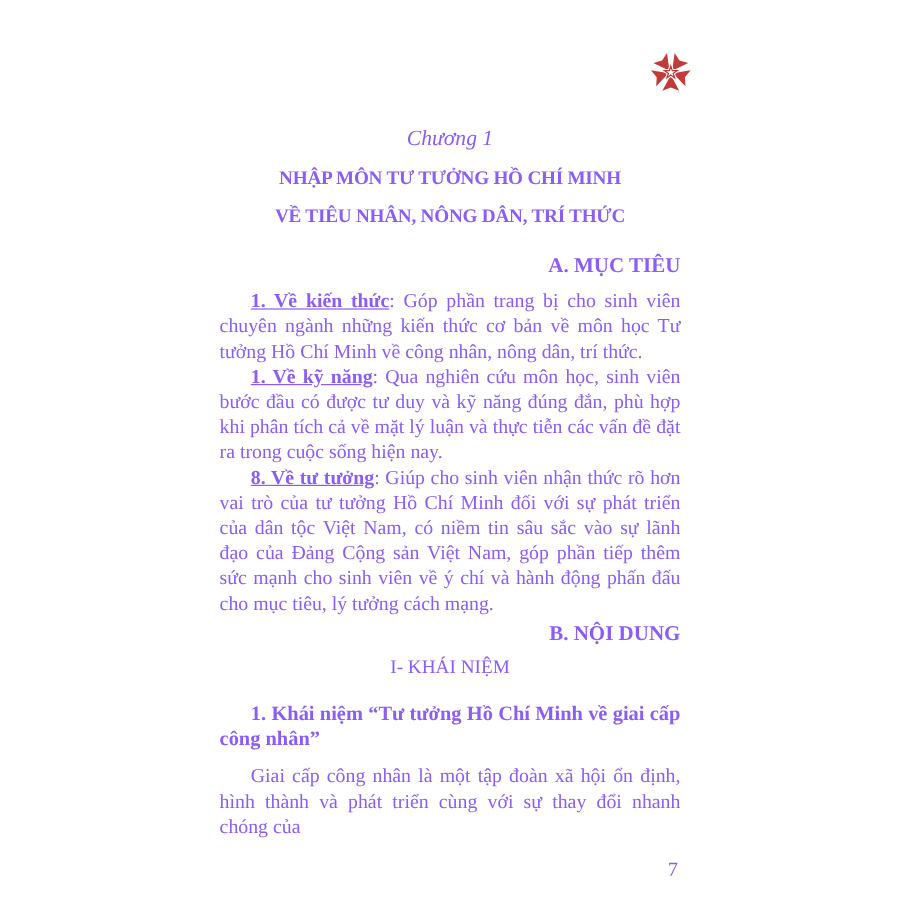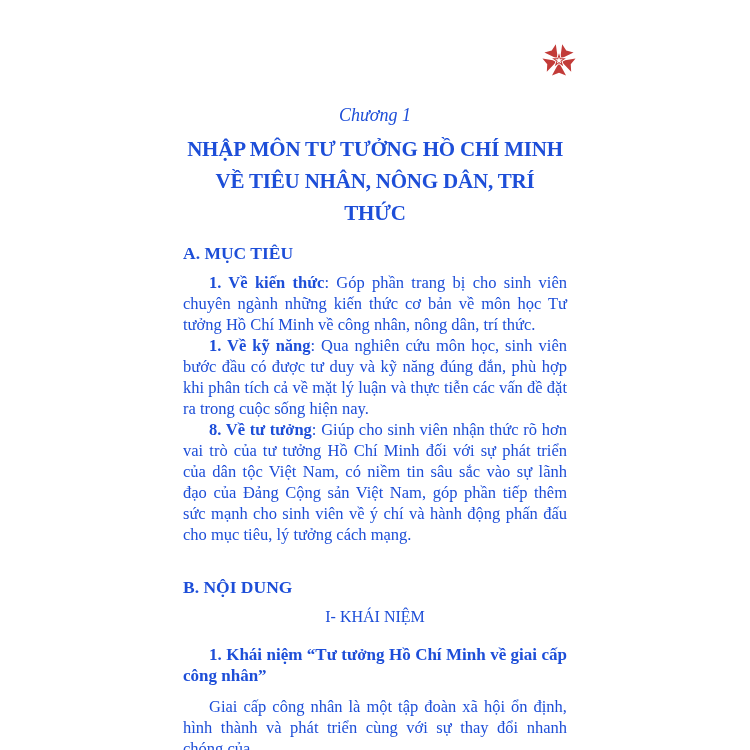--- a/index.html
+++ b/index.html
@@ -1,21 +1,21 @@
 <!DOCTYPE html>
 <html><head>
 <meta charset="utf-8">
 <style>
   html, body { margin: 0; padding: 0; background: #ffffff; }
   .page {
     position: relative;
     width: 750px; height: 750px;
     background: #ffffff;
     font-family: "Liberation Serif", "DejaVu Serif", serif;
-    color: #1d4ed8;
+    color: #8b5cf6;
     overflow: hidden;
   }
   .emblem {
     position: absolute;
     left: 540px; top: 41px;
     width: 38px; height: 39px;
   }
   .content {
     position: absolute;
     left: 183px; top: 103px;
@@ -24,41 +24,41 @@
   .chapter-label {
     text-align: center;
     font-style: italic;
     font-size: 18px;
     line-height: 24px;
   }
   .chapter-title {
     margin: 6px 0 0 0;
     text-align: center;
     font-weight: bold;
-    font-size: 21px;
+    font-size: 16px;
     letter-spacing: -0.2px;
     line-height: 32px;
   }
   .section-heading {
     margin: 10px 0 0 0;
-    text-align: left;
+    text-align: right;
     font-weight: bold;
     font-size: 17.5px;
     line-height: 28px;
   }
-  .section-heading.b { margin-top: 28px; }
+  .section-heading.b { margin-top: 0; }
   .paragraphs { margin-top: 5px; }
   .body-para {
     margin: 0;
     font-size: 16.5px;
     line-height: 21px;
     text-align: justify;
     text-indent: 26px;
   }
-  .body-para .lead { font-weight: bold; }
+  .body-para .lead { font-weight: bold; text-decoration: underline; }
   .sub-heading {
     margin: 4px 0 0 0;
     text-align: center;
     font-weight: normal;
     font-size: 16px;
     line-height: 24px;
   }
   .topic-heading {
     margin: 15px 0 0 0;
     font-weight: bold;

